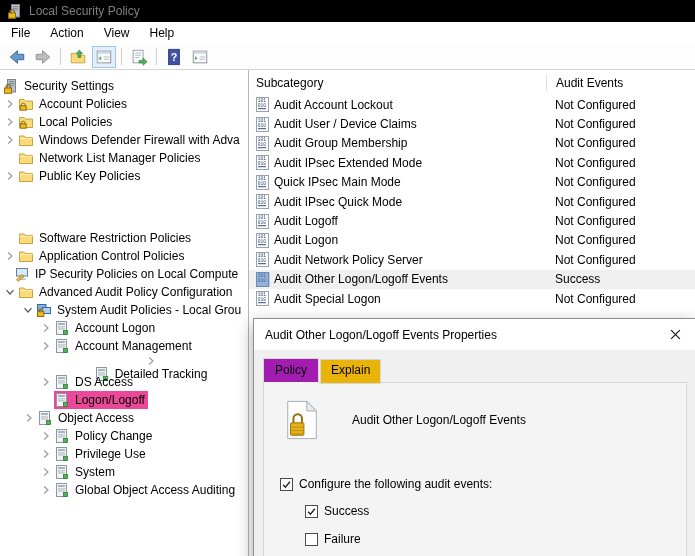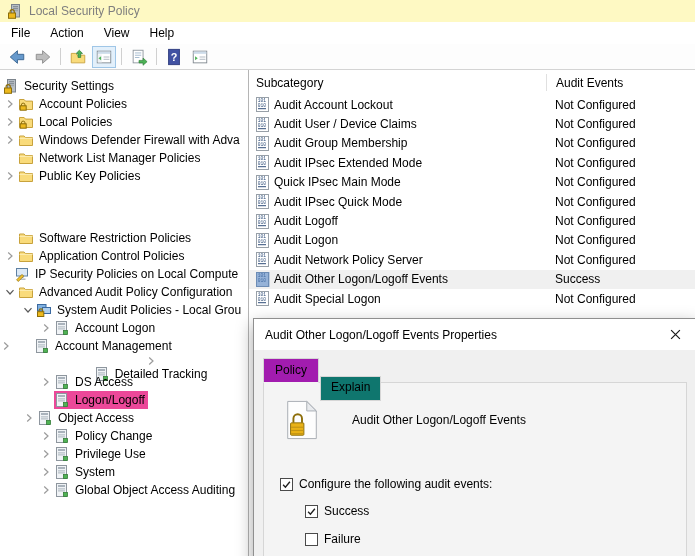--- a/index.html
+++ b/index.html
@@ -3,21 +3,21 @@
 <meta charset="utf-8">
 <style>
   * { box-sizing: border-box; }
   html,body { margin:0; padding:0; }
   body {
     width:695px; height:556px; overflow:hidden; position:relative;
     font-family:"Liberation Sans", sans-serif; font-size:12px; color:#000;
     background:#fff;
   }
   
-  .titlebar { height:22px; display:flex; align-items:center; gap:6px; padding-left:7px; background:#fef9c3; }
+  .titlebar { height:22px; display:flex; align-items:center; gap:6px; padding-left:7px; background:#000000; }
   .app-icon { width:16px; height:16px; display:flex; }
   .app-icon svg { width:100%; height:100%; }
   .win-title { color:#7f7f7f; }
   .menubar { height:22px; display:flex; align-items:center; background:#fff; padding-left:1px; }
   .menu-item { padding:3px 10px; }
   .toolbar { height:26px; border-bottom:1px solid #d4d4d4; display:flex; align-items:center; padding-left:4px; background:#fdfdfd; }
   .tb-btn { width:24px; height:22px; display:flex; align-items:center; justify-content:center; border:1px solid transparent; background:transparent; padding:0; margin:0 1px; }
   .tb-btn.active { background:#e3f0fb; border-color:#9fc6e7; }
   .tb-btn span { width:18px; height:18px; display:flex; }
   .tb-btn svg { width:100%; height:100%; }
@@ -43,21 +43,21 @@
   .row-icon svg { width:100%; height:100%; }
   .row-c2 { flex:1; padding-left:9px; }
   
   .dialog { position:absolute; left:253px; top:248px; width:444px; height:330px; background:#f0f0f0; border:1px solid #8f8f8f; box-shadow:0 6px 16px rgba(0,0,0,.35); }
   .dialog-titlebar { height:31px; background:#fff; display:flex; align-items:center; justify-content:space-between; padding-left:11px; }
   .dialog-close { width:42px; height:31px; border:none; background:transparent; display:flex; align-items:center; justify-content:center; padding:0; }
   .dialog-close span { width:11px; height:11px; display:flex; }
   .dialog-close svg { width:100%; height:100%; }
   .dialog-body { padding:8px 9px 0 9px; }
   .tabs { display:flex; position:relative; z-index:2; margin-bottom:-1px; }
-  .tab { padding:3px 10px 4px; border:1px solid #d6d6d6; background:#0f766e; margin-right:1px; position:relative; top:18px; }
+  .tab { padding:3px 10px 4px; border:1px solid #d6d6d6; background:#eab308; margin-right:1px; position:relative; top:1px; }
   .tab.active { background:#a21caf; border-bottom-color:#f4f4f4; top:0; padding:4px 11px 5px; z-index:3; }
   .tab-panel { border:1px solid #d6d6d6; background:#f4f4f4; height:260px; position:relative; }
   .policy-head { display:flex; align-items:center; margin:17px 0 0 21px; }
   .policy-icon { width:34px; height:40px; display:flex; }
   .policy-icon svg { width:100%; height:100%; }
   .policy-name { margin-left:33px; }
   .cb-row { display:flex; align-items:center; }
   .cb-row .cb-label { margin-left:6px; }
   .checkbox { width:13px; height:13px; flex:0 0 13px; background:#fff; border:1px solid #4a4a4a; display:flex; align-items:center; justify-content:center; }
   .checkbox svg { width:11px; height:11px; display:none; }
@@ -342,21 +342,21 @@
                 <rect x="2.5" y="1.5" width="10" height="13" fill="#f0f3f6" stroke="#8e969e"></rect>
                 <rect x="4" y="3" width="7" height="2" fill="#aab3bc"></rect>
                 <rect x="4" y="6.4" width="7" height="1" fill="#aab3bc"></rect>
                 <rect x="4" y="8.4" width="7" height="1" fill="#aab3bc"></rect>
                 <rect x="9.5" y="10.5" width="4" height="4" fill="#4fb254" stroke="#357d39" stroke-width="0.8"></rect>
               </svg>
             </span>
             <span>Account Logon</span>
           </span>
         </div>
-        <div class="tree-row" style=" gap: 20px;">
+        <div class="tree-row" style="padding-left: 40px;">
           <span class="expander">
             <svg viewBox="0 0 10 10">
               <polyline points="3.2,1.5 7,5 3.2,8.5" fill="none" stroke="#9b9b9b" stroke-width="1.2"></polyline>
             </svg>
           </span>
           <span class="tree-sel">
             <span class="tree-icon">
               <svg viewBox="0 0 16 16">
                 <rect x="2.5" y="1.5" width="10" height="13" fill="#f0f3f6" stroke="#8e969e"></rect>
                 <rect x="4" y="3" width="7" height="2" fill="#aab3bc"></rect>

